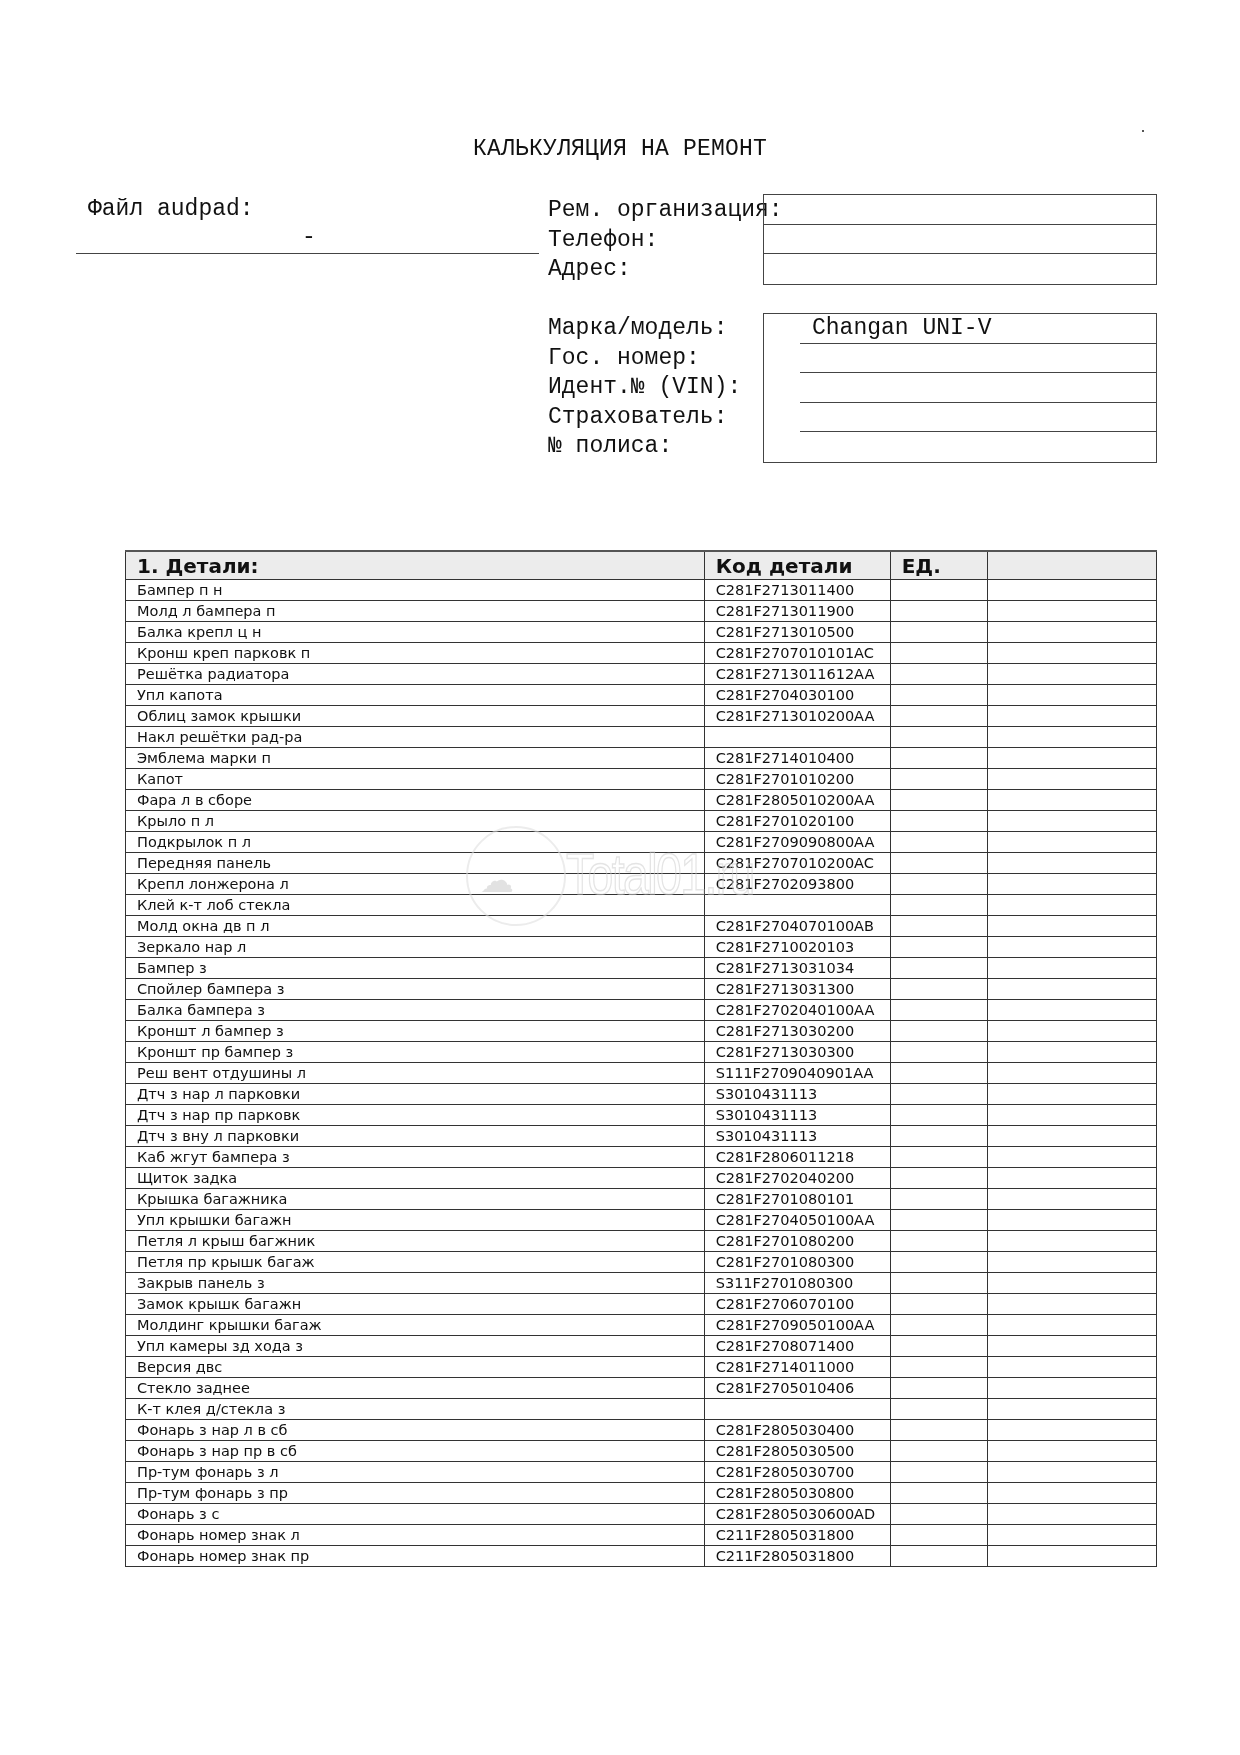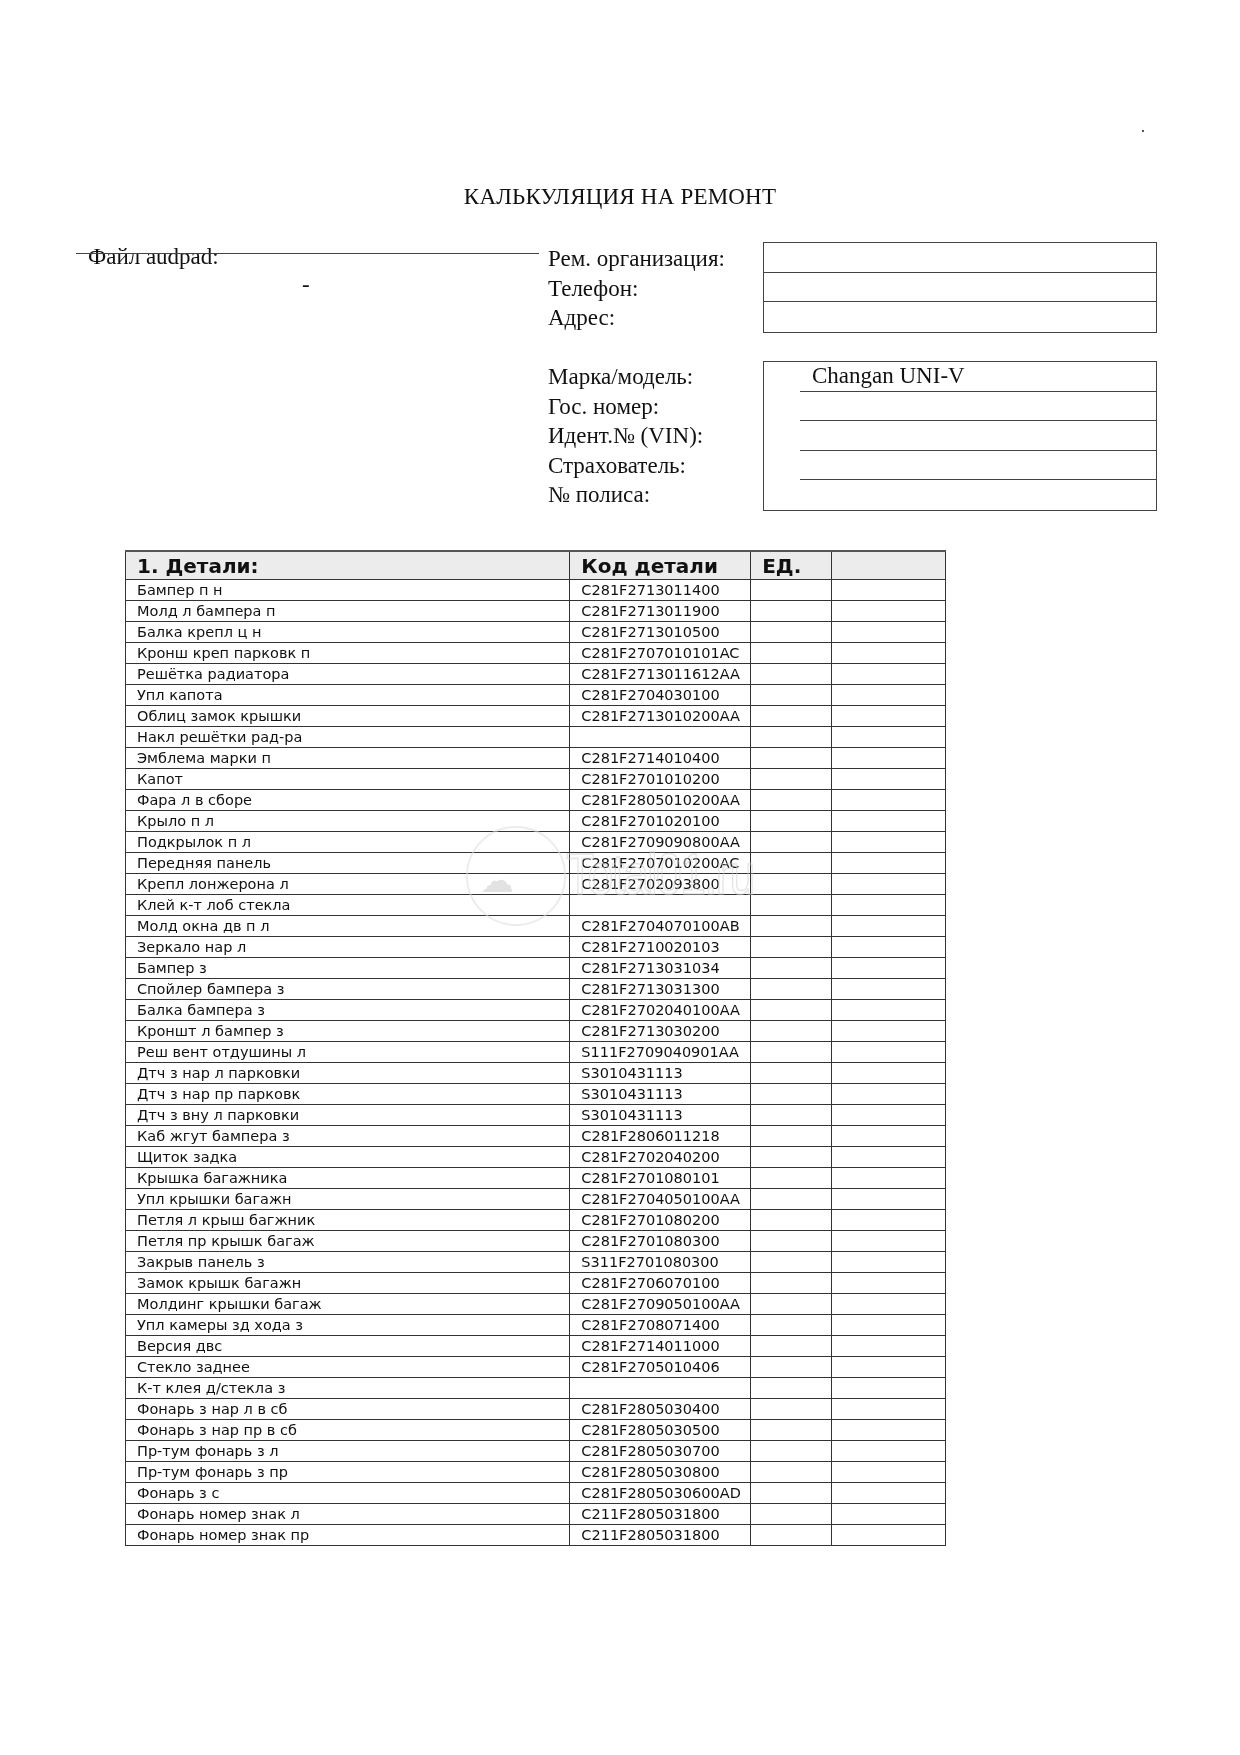--- a/index.html
+++ b/index.html
@@ -1,32 +1,32 @@
 <!DOCTYPE html>
 <html><head>
 <meta charset="utf-8">
 <style>
   html, body { margin: 0; padding: 0; background: #ffffff; }
   body { width: 1240px; height: 1755px; position: relative; overflow: hidden; color: #111; }
-  .serif { font-family: Liberation Serif, serif; margin-top: 48px; }
+  .serif { font-family: Liberation Mono, monospace; }
   .sans { font-family: "DejaVu Sans", "Liberation Sans", sans-serif; }
 
   .title { position: absolute; top: 136px; left: 0; width: 1240px; text-align: center; font-size: 23px; letter-spacing: 0.2px; }
   .dot { position: absolute; top: 130px; left: 1142px; width: 2px; height: 2px; background: #555; }
 
   .file-label { position: absolute; top: 196px; left: 88px; font-size: 23px; }
   .file-dash { position: absolute; top: 224px; left: 302px; font-size: 23px; }
   .file-line { position: absolute; top: 253px; left: 76px; width: 463px; border-top: 1px solid #444; }
 
   .label-col { position: absolute; left: 548px; font-size: 23px; line-height: 29.5px; }
   .box-col { position: absolute; left: 763px; width: 394px; border: 1px solid #444; box-sizing: border-box; }
   .box-col .cell { height: 29.5px; border-bottom: 1px solid #444; box-sizing: border-box; font-size: 23px; padding-left: 12px; line-height: 28px; }
   .box-col .cell:last-child { border-bottom: none; }
 
-  table.parts { position: absolute; top: 550px; left: 125px; width: 821px; border-collapse: collapse; }
+  table.parts { position: absolute; top: 550px; left: 125px; width: 1032px; border-collapse: collapse; }
   table.parts td, table.parts th { border: 1px solid #333; padding: 0 0 0 11px; height: 20px; font-size: 14.5px; line-height: 20px; white-space: nowrap; text-align: left; }
   table.parts th { background: #ececec; font-weight: bold; font-size: 20px; height: 27px; line-height: 26px; }
   table.parts tr.outer-top th { border-top: 2px solid #555; }
   col.c1 { width: 580px; } col.c2 { width: 186px; } col.c3 { width: 97px; } col.c4 { width: 170px; }
 
   .watermark { position: absolute; top: 826px; left: 466px; width: 340px; height: 100px; pointer-events: none; opacity: 0.55; }
   .watermark .ring { position: absolute; left: 0; top: 0; width: 100px; height: 100px; border-radius: 50%; border: 2px solid #ddd; box-sizing: border-box; }
   .watermark .car { position: absolute; left: 14px; top: 34px; font-size: 34px; color: #ccc; }
   .watermark .text { position: absolute; left: 100px; top: 14px; font-size: 58px; color: transparent; -webkit-text-stroke: 1.5px #cfcfcf; font-family: "Liberation Sans", sans-serif; letter-spacing: -2px; transform: scaleX(0.8); transform-origin: left; }
 </style>
@@ -209,20 +209,26 @@
         <td></td>
         <td></td>
       </tr>
       <tr>
         <td>Кроншт л бампер з</td>
         <td>C281F2713030200</td>
         <td></td>
         <td></td>
       </tr>
       <tr>
+        <td>Кроншт пр бампер з</td>
+        <td>C281F2713030300</td>
+        <td></td>
+        <td></td>
+      </tr>
+      <tr>
         <td>Реш вент отдушины л</td>
         <td>S111F2709040901AA</td>
         <td></td>
         <td></td>
       </tr>
       <tr>
         <td>Дтч з нар л парковки</td>
         <td>S3010431113</td>
         <td></td>
         <td></td>

